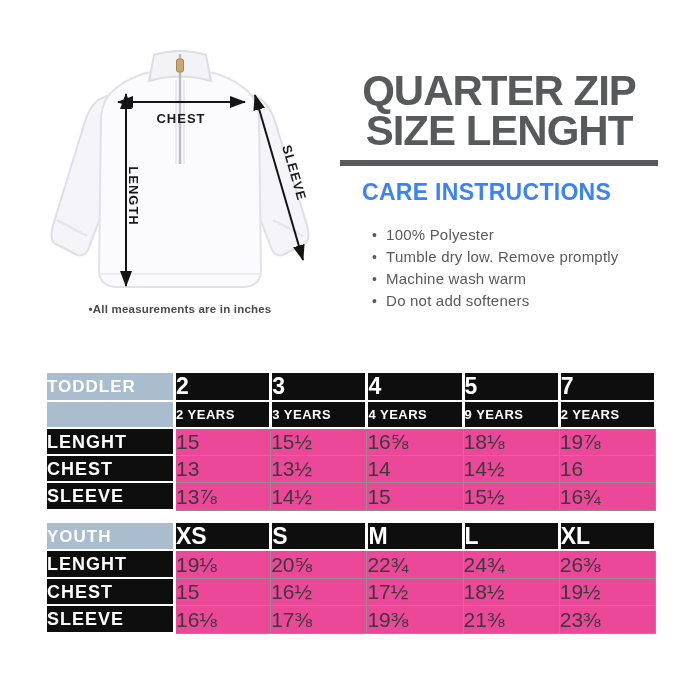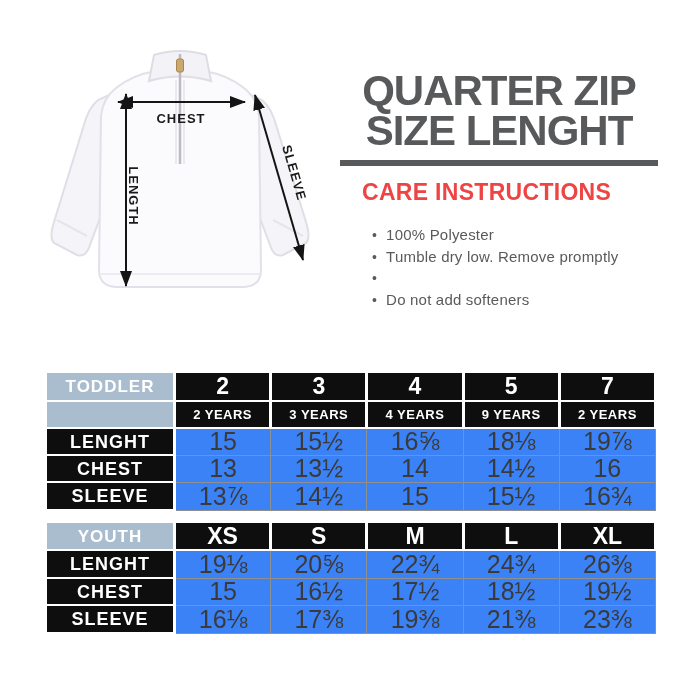--- a/index.html
+++ b/index.html
@@ -18,47 +18,47 @@
 
   
   .right-col { position:absolute; left:338px; top:13px; width:322px; }
   .title {
     margin-top:58px; text-align:center; color:#58595b;
     font-size:42px; font-weight:bold; line-height:0.95; letter-spacing:-1px;
   }
   .rule { height:6px; background:#58595b; margin:9px 2px 0 2px; }
   .care-title {
     margin:13px 0 0 24px; font-size:23px; font-weight:bold;
-    color:#ef4444; letter-spacing:0.3px;
+    color:#3b82f6; letter-spacing:0.3px;
   }
   .care-list { margin:20px 0 0 34px; }
   .care-item {
     display:flex; align-items:baseline; font-size:15px; color:#5a5a5a;
     margin-bottom:5px; letter-spacing:0.2px;
   }
   .care-item .dot { font-size:14px; margin-right:9px; color:#5a5a5a; }
 
   
   table.sizes { border-collapse:collapse; table-layout:fixed; width:613px; }
-  table.sizes td { text-align:center; vertical-align:middle; padding:0; line-height:1;margin-top:48px; }
+  table.sizes td { vertical-align:middle; padding:0; line-height:1;margin-top:48px; }
   td.hdr {
     background:#0e0e0e; color:#ffffff; font-weight:bold;
     border:2px solid #ffffff; border-left-width:3px; border-right-width:3px;
   }
   td.blue {
     background:#a9bdcf; color:#ffffff; font-weight:bold;
     border:2px solid #ffffff; border-left-width:3px; border-right-width:3px;
     font-size:17px; letter-spacing:1px;
   }
   td.size-cell  { font-size:23px; }
   td.years-cell { font-size:13px; letter-spacing:0.5px; }
   td.rowlabel   { font-size:18px; letter-spacing:1px; }
   td.val {
-    background:#3b82f6; border:1px solid #8f8f8f;
-    color:#3a3a3a; font-size:25px; font-weight:normal;
+    background:#ec4899; border:1px solid #8f8f8f;
+    color:#3a3a3a; font-size:21px; font-weight:normal;
   }
   .toddler-pos { position:absolute; left:44px; top:371px; }
   .youth-pos   { position:absolute; left:44px; top:521px; }
   tr.rh28 { height:29px; } tr.rh26 { height:27px; } tr.rh27 { height:28px; }
 </style>
 </head>
 <body>
 
 <div class="canvas">
 
@@ -91,39 +91,41 @@
         <line x1="88" y1="56" x2="215" y2="56" marker-start="url(#ah)" marker-end="url(#ah)"></line>
         <line x1="96" y1="48" x2="96" y2="240" marker-start="url(#ah)" marker-end="url(#ah)"></line>
         <line x1="225" y1="49" x2="273" y2="214" marker-start="url(#ah)" marker-end="url(#ah)"></line>
       </g>
 
       <text x="151" y="77" text-anchor="middle" font-size="13" font-weight="bold" letter-spacing="1" fill="#1a1a1a">CHEST</text>
       <text x="99" y="150" text-anchor="middle" font-size="13" font-weight="bold" letter-spacing="1" fill="#1a1a1a" transform="rotate(90 99 150)">LENGTH</text>
       <text x="260" y="128" text-anchor="middle" font-size="13" font-weight="bold" letter-spacing="1" fill="#1a1a1a" transform="rotate(74 260 128)">SLEEVE</text>
     </svg>
   </div>
+  <div class="measure-note">•All measurements are in inches</div>
 
   <div class="right-col">
     <div class="title">
       <span>QUARTER ZIP</span><br>
       <span>SIZE LENGHT</span>
     </div>
     <div class="rule"></div>
     <div class="care-title">CARE INSTRUCTIONS</div>
     <div class="care-list">
       <div class="care-item">
         <span class="dot">•</span>
         <span>100% Polyester</span>
       </div>
       <div class="care-item">
         <span class="dot">•</span>
         <span>Tumble dry low. Remove promptly</span>
       </div>
       <div class="care-item">
         <span class="dot">•</span>
+        <span>Machine wash warm</span>
       </div>
       <div class="care-item">
         <span class="dot">•</span>
         <span>Do not add softeners</span>
       </div>
     </div>
   </div>
 
   <table class="sizes toddler-pos">
     <colgroup>

